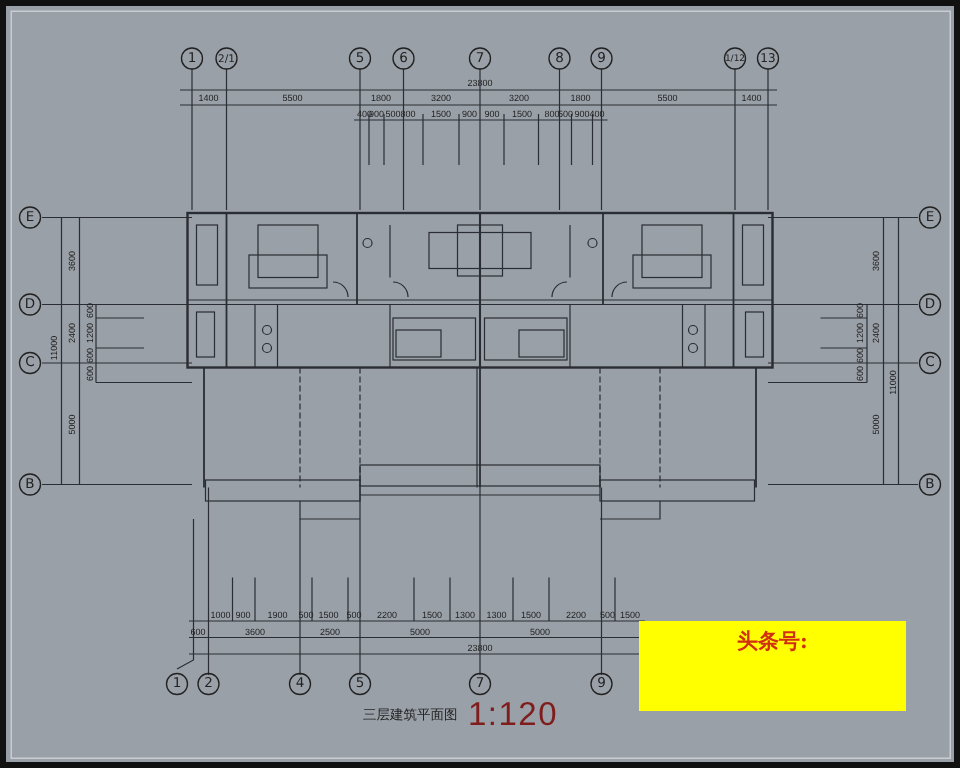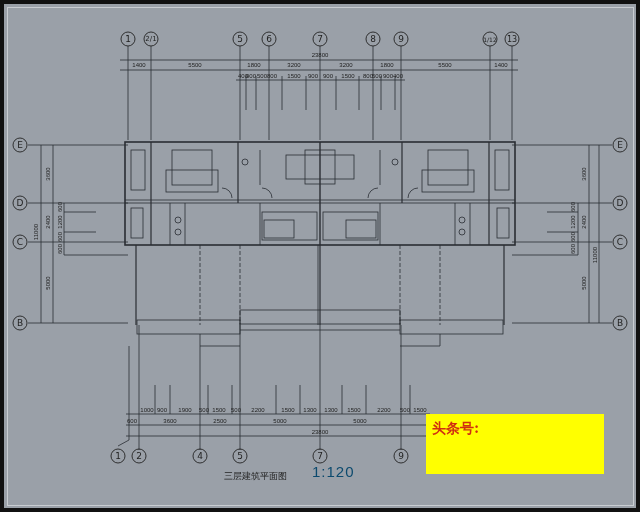--- a/index.html
+++ b/index.html
@@ -3,23 +3,23 @@
 <meta charset="utf-8">
 <style>
   html,body{margin:0;padding:0;background:#000;}
   body{width:640px;height:512px;overflow:hidden;position:relative;font-family:"Liberation Serif",serif;}
   #frame{position:absolute;left:0;top:0;width:640px;height:512px;background:#9aa0a8;}
   #frame-outer{position:absolute;left:0;top:0;width:640px;height:512px;box-sizing:border-box;border:4px solid #111;pointer-events:none;}
   #frame-inner{position:absolute;left:7px;top:7px;width:627px;height:499px;box-sizing:border-box;border:1px solid #c9cdd2;pointer-events:none;}
   svg{position:absolute;left:0;top:0;}
   .axis-lbl{font-family:"DejaVu Sans",sans-serif;font-size:9px;fill:#222;text-anchor:middle;dominant-baseline:central;}
   .dim{font-family:"Liberation Sans",sans-serif;font-size:6px;fill:#222;text-anchor:middle;}
-  .title{position:absolute;left:224px;top:470px;font-family:"DejaVu Sans",sans-serif;font-size:9px;color:#222;}
-  .scale{position:absolute;left:312px;top:463px;font-family:"Liberation Sans",sans-serif;font-size:15px;color:#0c4a6e;letter-spacing:1px;}
-  #watermark{position:absolute;left:426px;top:414px;width:178px;height:60px;background:#ffff00;box-sizing:border-box;padding:4px 6px;}
+  .title{position:absolute;left:242px;top:470px;font-family:"DejaVu Sans",sans-serif;font-size:9px;color:#222;}
+  .scale{position:absolute;left:312px;top:463px;font-family:"Liberation Sans",sans-serif;font-size:22px;color:#7f1d1d;letter-spacing:1px;}
+  #watermark{position:absolute;left:426px;top:414px;width:178px;height:60px;background:#ffff00;box-sizing:border-box;padding:4px 6px;text-align:center;}
   #watermark .l1,#watermark .l2{font-family:"DejaVu Serif",serif;font-weight:bold;color:#d03010;font-size:14px;line-height:21px;white-space:nowrap;}
 </style>
 </head>
 <body>
 
 <div id="frame">
 
 <svg width="640" height="512" viewBox="0 0 640 512">
   <g stroke="#2a2d33" fill="none" stroke-width="0.8">
 

